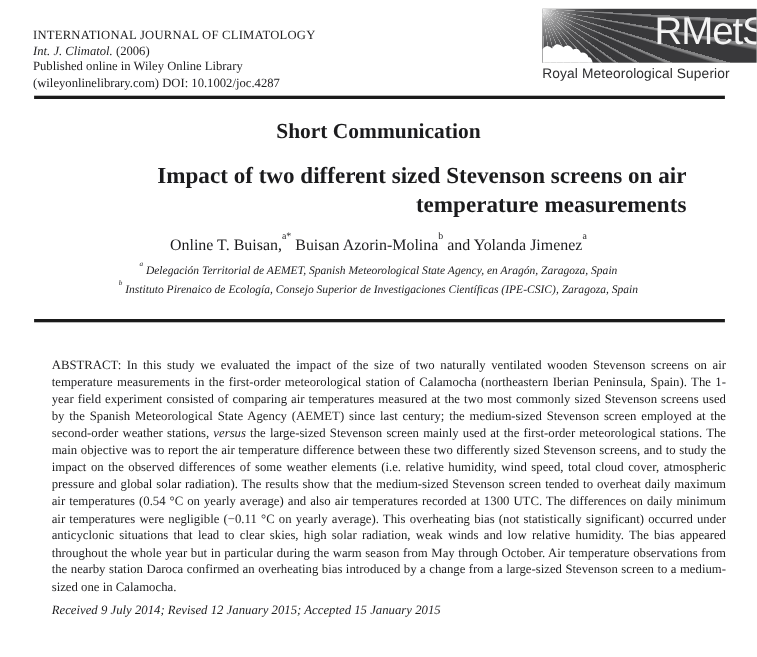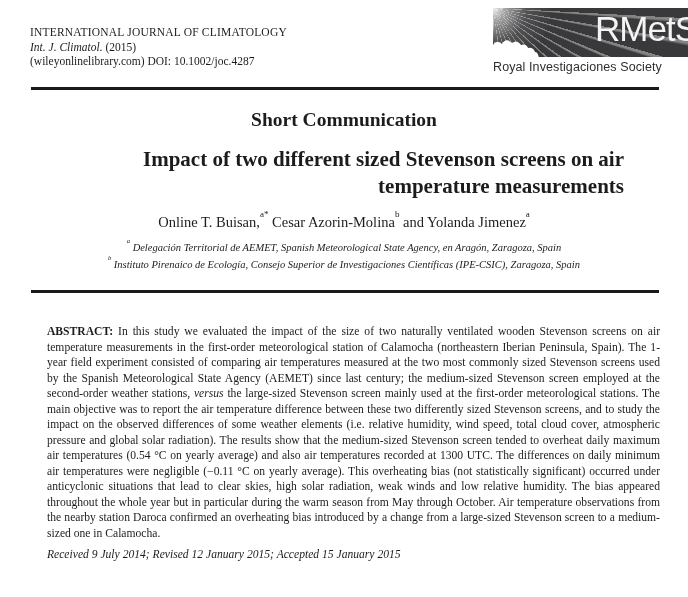--- a/index.html
+++ b/index.html
@@ -103,21 +103,21 @@
 
   
   .abstract {
     position: absolute;
     left: 47px; top: 324px;
     width: 613px;
     font-size: 11.6px;
     line-height: 15.5px;
     text-align: justify;
   }
-  .abstract .label { font-weight: bold; }
+  .abstract .label { font-weight: normal; }
 
   
   .keywords {
     position: absolute;
     left: 47px; top: 548px;
     width: 613px;
     font-size: 11.6px;
   }
   .keywords .kw-label {
     font-size: 9px;
@@ -134,40 +134,41 @@
     font-style: italic;
   }
 </style>
 </head>
 <body>
 
 <div class="page">
 
   <div class="journal-info">
     <div class="caps">INTERNATIONAL JOURNAL OF CLIMATOLOGY</div>
-    <div><span class="italic">Int. J. Climatol.</span><span> (2015)</span></div>
+    <div><span class="italic">Int. J. Climatol.</span><span> (2006)</span></div>
+    <div>Published online in Wiley Online Library</div>
     <div>(wileyonlinelibrary.com) DOI: 10.1002/joc.4287</div>
   </div>
 
   <div class="logo-wrap">
     <div class="logo-box" style="background-color: rgb(57, 57, 59);">
       <svg class="logo-cloud" width="52" height="22" viewBox="0 0 52 22">
         <path fill="#ffffff" d="M0,22 L0,9 Q4,3 9,8 Q13,1 19,7 Q24,3 28,9 Q33,7 35,12 Q40,11 42,16 Q45,16 46,22 Z"></path>
       </svg>
       <div class="logo-acronym">RMetS</div>
     </div>
-    <div class="society-name">Royal Investigaciones Society</div>
+    <div class="society-name">Royal Meteorological Superior</div>
   </div>
 
   <div class="rule rule-top" style="background-color: rgb(26, 26, 26);"></div>
 
   <div class="article-type">Short Communication</div>
   <div class="article-title">Impact of two different sized Stevenson screens on air temperature measurements</div>
 
-  <div class="authors"><span>Online T. Buisan,</span><sup class="s">a*</sup><span> Cesar Azorin-Molina</span><sup class="s">b</sup><span> and Yolanda Jimenez</span><sup class="s">a</sup></div>
+  <div class="authors"><span>Online T. Buisan,</span><sup class="s">a*</sup><span> Buisan Azorin-Molina</span><sup class="s">b</sup><span> and Yolanda Jimenez</span><sup class="s">a</sup></div>
 
   <div class="affiliations">
     <div><sup class="s">a</sup><span> Delegación Territorial de AEMET, Spanish Meteorological State Agency, en Aragón, Zaragoza, Spain</span></div>
     <div><sup class="s">b</sup><span> Instituto Pirenaico de Ecología, Consejo Superior de Investigaciones Científicas (IPE-CSIC), Zaragoza, Spain</span></div>
   </div>
 
   <div class="rule rule-mid" style="background-color: rgb(26, 26, 26);"></div>
 
   <div class="abstract"><span class="label">ABSTRACT:</span><span> In this study we evaluated the impact of the size of two naturally ventilated wooden Stevenson screens on air temperature measurements in the first-order meteorological station of Calamocha (northeastern Iberian Peninsula, Spain). The 1-year field experiment consisted of comparing air temperatures measured at the two most commonly sized Stevenson screens used by the Spanish Meteorological State Agency (AEMET) since last century; the medium-sized Stevenson screen employed at the second-order weather stations, </span><span class="italic">versus</span><span> the large-sized Stevenson screen mainly used at the first-order meteorological stations. The main objective was to report the air temperature difference between these two differently sized Stevenson screens, and to study the impact on the observed differences of some weather elements (i.e. relative humidity, wind speed, total cloud cover, atmospheric pressure and global solar radiation). The results show that the medium-sized Stevenson screen tended to overheat daily maximum air temperatures (0.54 °C on yearly average) and also air temperatures recorded at 1300 UTC. The differences on daily minimum air temperatures were negligible (−0.11 °C on yearly average). This overheating bias (not statistically significant) occurred under anticyclonic situations that lead to clear skies, high solar radiation, weak winds and low relative humidity. The bias appeared throughout the whole year but in particular during the warm season from May through October. Air temperature observations from the nearby station Daroca confirmed an overheating bias introduced by a change from a large-sized Stevenson screen to a medium-sized one in Calamocha.</span></div>
 

